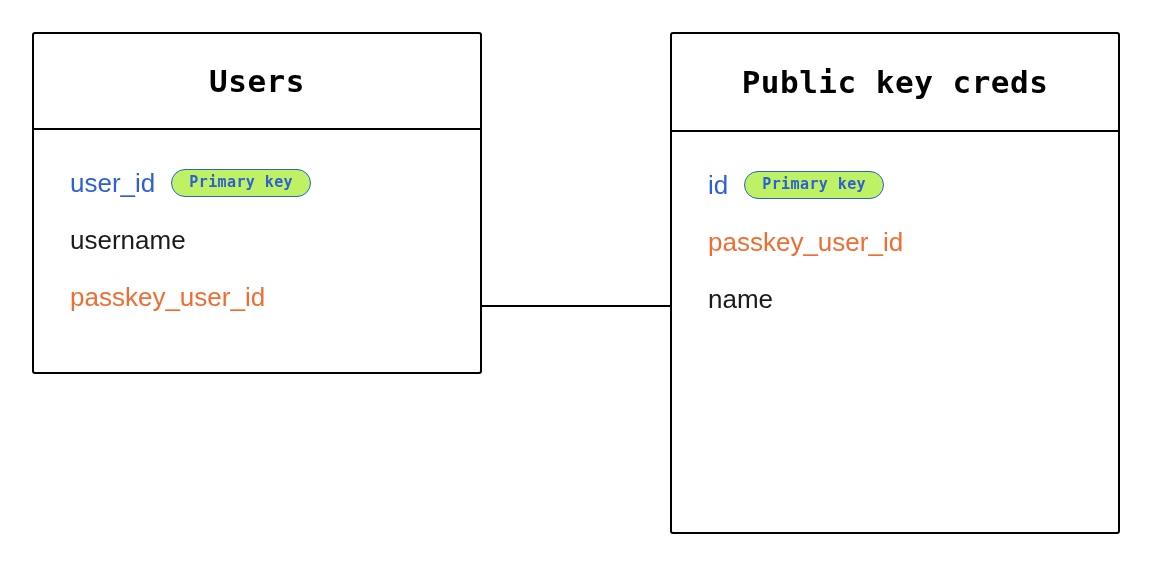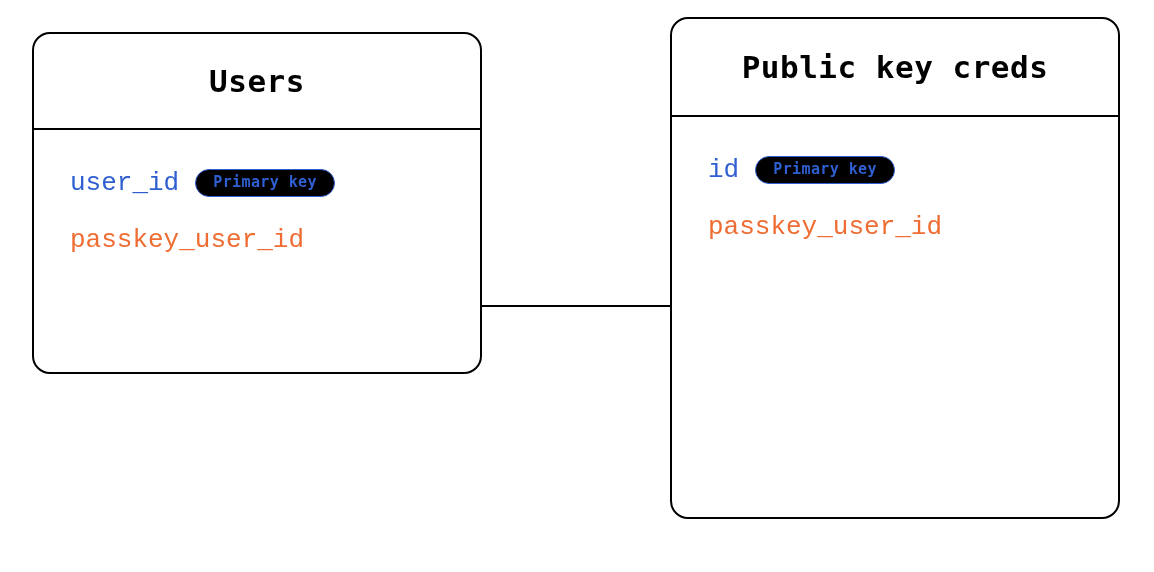--- a/index.html
+++ b/index.html
@@ -19,21 +19,21 @@
     position: absolute;
     inset: 0;
   }
 
   
   .entity {
     position: absolute;
     box-sizing: border-box;
     background: #ffffff;
     border: 2px solid #000000;
-    border-radius: 18px;
+    border-radius: 3px;
     display: flex;
     flex-direction: column;
     overflow: hidden;
   }
 
   .entity-title {
     box-sizing: border-box;
     text-align: center;
     font-family: "DejaVu Sans Mono", "Liberation Mono", monospace;
     font-weight: bold;
@@ -58,42 +58,42 @@
   }
 
   .field-row {
     height: 57px;
     display: flex;
     align-items: center;
     white-space: nowrap;
   }
 
   .field-name {
-    font-family: Liberation Mono, monospace;
+    font-family: Liberation Sans, sans-serif;
     font-size: 26px;
     line-height: 1;
     color: #1b1b1b;
   }
   .field-row[data-key="primary"] .field-name { color: #2f5fd0; }
   .field-row[data-key="foreign"] .field-name { color: #ef6d33; text-align: center; }
 
   
   .pk-badge {
     margin-left: 16px;
     box-sizing: border-box;
     border: 1.8px solid #2f5fd0;
     border-radius: 999px;
     color: #2f5fd0;
     font-family: "DejaVu Sans Mono", "Liberation Mono", monospace;
     font-weight: bold;
     font-size: 15px;
     letter-spacing: 0.4px;
     padding: 5px 17px 6px 17px;
     line-height: 1;
-    background: #000000;
+    background: #bef264;
     white-space: nowrap;
   }
 
   
   .relation-line {
     position: absolute;
     background: #000000;
     height: 2px;
   }
 </style>
@@ -104,43 +104,49 @@
 
   <div class="entity" id="entity-users" style="left:32px; top:32px; width:450px; height:342px;">
     <div class="entity-title" style="height:96px;">Users</div>
     <div class="entity-fields">
 
       <div class="field-row" data-key="primary">
         <span class="field-name">user_id</span>
         <span class="pk-badge">Primary key</span>
       </div>
 
+      <div class="field-row" data-key="none">
+        <span class="field-name">username</span>
+      </div>
 
       <div class="field-row" data-key="foreign">
         <span class="field-name">passkey_user_id</span>
       </div>
 
     </div>
   </div>
 
   <div class="relation-line" style="left:482px; top:305px; width:190px;"></div>
 
-  <div class="entity" id="entity-public-key-creds" style="left:670px; top:17px; width:450px; height:502px;">
+  <div class="entity" id="entity-public-key-creds" style="left:670px; top:32px; width:450px; height:502px;">
     <div class="entity-title" style="height:98px;">Public key creds</div>
     <div class="entity-fields">
 
       <div class="field-row" data-key="primary">
         <span class="field-name">id</span>
         <span class="pk-badge">Primary key</span>
       </div>
 
 
       <div class="field-row" data-key="foreign">
         <span class="field-name">passkey_user_id</span>
       </div>
 
 
+      <div class="field-row" data-key="none">
+        <span class="field-name">name</span>
+      </div>
 
 
     </div>
   </div>
 
 </div>
 
 </body></html>

